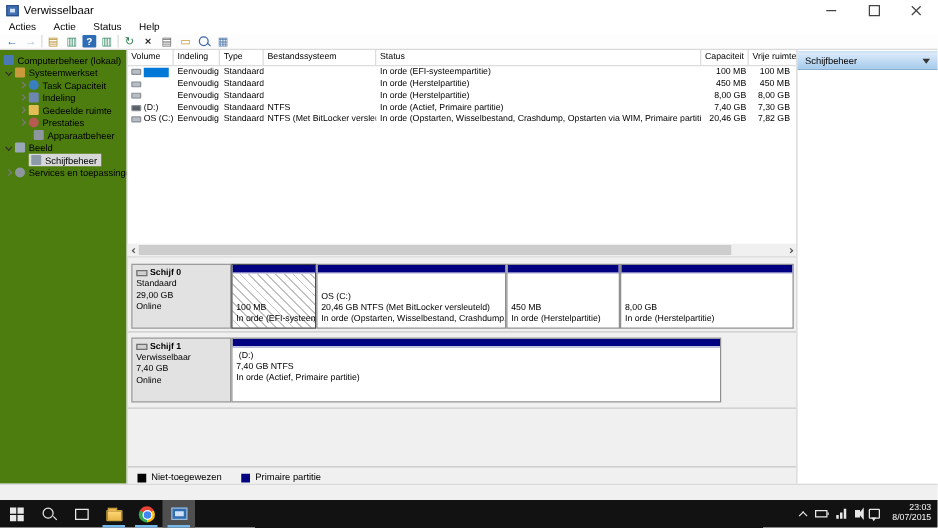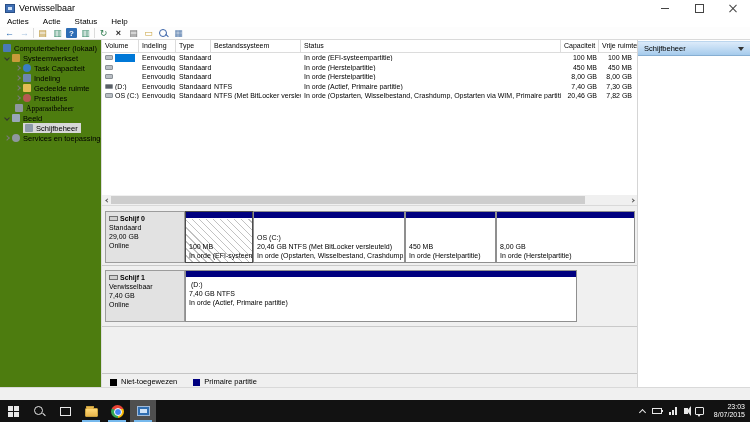--- a/index.html
+++ b/index.html
@@ -191,21 +191,21 @@
   <div class="trow-t ind2">
     <span class="chev chev-r"></span>
     <span class="tico" style="background:#e3bd55;"></span>
     <span>Gedeelde ruimte</span>
   </div>
   <div class="trow-t ind2">
     <span class="chev chev-r"></span>
     <span class="tico" style="background:#b65a52;border-radius:50%;"></span>
     <span>Prestaties</span>
   </div>
-  <div class="trow-t ind2" style="padding-left:15px;font-family:Liberation Serif, serif;">
+  <div class="trow-t ind2" style="padding-left:27px;">
     <span class="tico" style="background:#8f979e;"></span>
     <span>Apparaatbeheer</span>
   </div>
   <div class="trow-t ind1">
     <span class="chev chev-d"></span>
     <span class="tico" style="background:#9aa7b8;"></span>
     <span>Beeld</span>
   </div>
   <div class="trow-t ind2" style="padding-left:23px;">
     <span class="tsel" style="display:flex;align-items:center;height:10px;">

